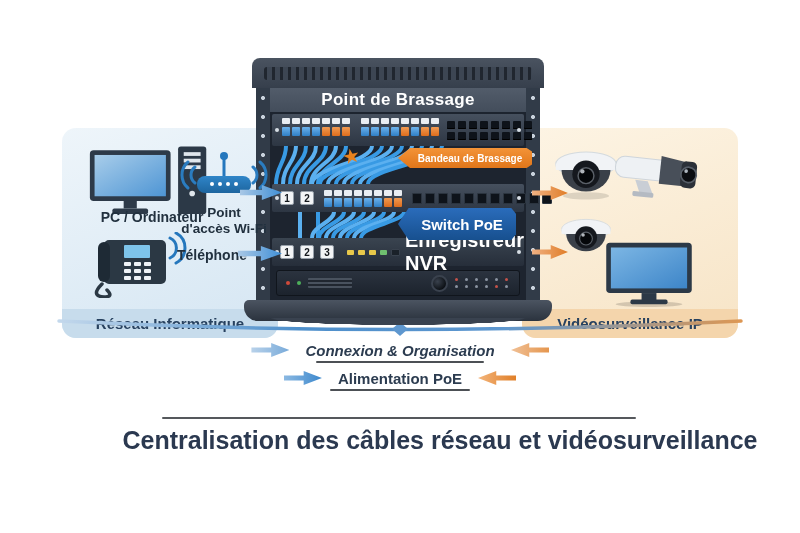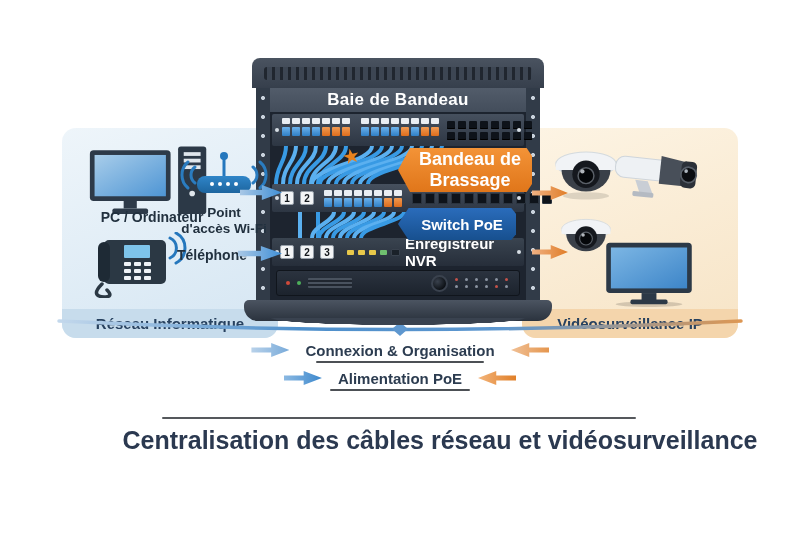--- a/index.html
+++ b/index.html
@@ -47,41 +47,41 @@
   .kcolrow{display:flex;gap:2px;margin-left:4px;}
   .kcol{display:flex;flex-direction:column;gap:2px;align-items:center;}
   .darkrow{display:flex;gap:3px;margin-left:4px;}
   .cd2{width:10px;height:11px;background:#0e131a;border:1px solid #2b343f;border-radius:1px;box-sizing:border-box;}
   .zone-svg{position:absolute;left:2px;}
   .nvr{top:150px;height:28px;display:flex;gap:5px;align-items:center;padding:0 8px;box-sizing:border-box;
     background:linear-gradient(#3a4450,#262e3a);}
   .ledrow{display:flex;gap:4px;margin-left:8px;align-items:center;}
   .led{width:7px;height:5px;border-radius:1px;}
   .led-y{background:#e8c84a;} .led-g{background:#6fbf6f;} .led-d{background:#1a2129;border:1px solid #39424e;}
-  .nvr-text{margin-left:auto;margin-right:24px;color:#fff;font-weight:bold;font-size:15px;}
+  .nvr-text{margin-left:auto;margin-right:24px;color:#fff;font-weight:bold;font-size:20px;}
   .device{position:absolute;top:182px;left:6px;right:6px;height:26px;border-radius:3px;border:1px solid #10151c;
     background:linear-gradient(#2b333f,#1c232d);display:flex;align-items:center;gap:7px;padding:0 9px;box-sizing:border-box;}
   .d-led{width:4px;height:4px;border-radius:50%;}
   .d-red{background:#d04a3a;} .d-green{background:#4db05a;}
   .d-vent{width:44px;height:10px;border-radius:1px;background:repeating-linear-gradient(180deg,#49525e 0 2px,#20262f 2px 4px);}
   .d-sp{flex:1;}
   .d-knob{width:17px;height:17px;border-radius:50%;border:2px solid #3a424e;box-sizing:border-box;
     background:radial-gradient(circle at 35% 35%,#39414d,#0c1015 72%);}
   .d-grid{display:grid;grid-template-columns:repeat(6,5px);grid-auto-rows:4px;gap:3px 5px;}
   .dot{width:3px;height:3px;border-radius:50%;background:#8a93a0;}
   .dot-r{background:#c4524a;}
   .rack-base{position:absolute;left:244px;top:300px;width:308px;height:21px;z-index:3;
     background:linear-gradient(#4b5461,#2b333e);border-radius:5px 5px 14px 14px;}
   .base-lip{position:absolute;left:252px;top:318px;width:292px;height:8px;z-index:3;border-radius:0 0 50% 50%;
     background:radial-gradient(ellipse at 50% 0,#39424f 60%,transparent 62%);}
   
   .flag{position:absolute;z-index:5;display:flex;align-items:center;justify-content:center;
     color:#fff;font-weight:bold;padding-left:10px;box-sizing:border-box;
     clip-path:polygon(0 50%,9% 0,96% 0,100% 18%,100% 82%,96% 100%,9% 100%);}
-  .flag-orange{left:398px;top:148px;width:134px;height:44px;font-size:18px;background:linear-gradient(#f39337,#e0761a);text-align:center;}
+  .flag-orange{left:398px;top:148px;width:134px;height:20px;font-size:10px;background:linear-gradient(#f39337,#e0761a);text-align:center;}
   .flag-blue{left:398px;top:208px;width:118px;height:32px;font-size:15px;background:linear-gradient(#2a6cbb,#17508f);}
   .star{position:absolute;left:342px;top:144px;z-index:5;color:#e8821e;font-size:20px;transform:rotate(-12deg);}
   
   .arr{position:absolute;z-index:6;clip-path:polygon(0 32%,52% 32%,52% 0,100% 50%,52% 100%,52% 68%,0 68%);}
   .a-blue{background:linear-gradient(90deg,#a9c8e6,#3f8fd6);}
   .a-orange{background:linear-gradient(90deg,#f0b183,#e07d27);}
   .flow-row{position:absolute;left:0;width:100%;height:20px;display:flex;align-items:center;justify-content:center;gap:16px;z-index:2;}
   .flow-label{font-weight:bold;font-size:15px;color:#2c3c50;}
   .fa{width:38px;height:14px;clip-path:polygon(0 32%,52% 32%,52% 0,100% 50%,52% 100%,52% 68%,0 68%);}
   .fa-b1{background:linear-gradient(90deg,#b9d2ea,#79abda);}
@@ -122,21 +122,21 @@
     <path d="M345,11 L353,18 L345,25 L337,18 Z" fill="#5e97cf"></path>
   </svg>
 
   <div class="rack-cap">
     <div class="cap-vent"></div>
   </div>
   <div class="rack-body">
     <div class="rail rail-l"></div>
     <div class="rail rail-r"></div>
     <div class="rack-inner">
-      <div class="r-title">Baie de Bandeau</div>
+      <div class="r-title">Point de Brassage</div>
 
       <div class="rpanel panel1">
         <div class="p1-left">
           <div class="prow">
               <span class="cw"></span>
               <span class="cw"></span>
               <span class="cw"></span>
               <span class="cw"></span>
               <span class="cw"></span>
               <span class="cw"></span>
@@ -429,21 +429,21 @@
     <rect x="9" y="7" width="82" height="44" fill="url(#scr2)"></rect>
     <rect x="42" y="56" width="16" height="8" fill="#2c3947"></rect>
     <rect x="30" y="63" width="40" height="5" rx="2" fill="#2c3947"></rect>
   </svg>
 
   <div class="arr a-blue" style="left:240px;top:185px;width:42px;height:15px;"></div>
   <div class="arr a-blue" style="left:238px;top:246px;width:44px;height:15px;"></div>
   <div class="arr a-orange" style="left:532px;top:186px;width:36px;height:14px;"></div>
   <div class="arr a-orange" style="left:532px;top:245px;width:36px;height:14px;"></div>
 
-  <div class="flow-row" style="top:340px;">
+  <div class="flow-row" style="top:340px;font-style:italic;">
     <span class="fa fa-b1"></span>
     <span class="flow-label">Connexion &amp; Organisation</span>
     <span class="fa fa-o1"></span>
   </div>
   <div class="uline u1"></div>
   <div class="flow-row" style="top:368px;">
     <span class="fa fa-b2"></span>
     <span class="flow-label">Alimentation PoE</span>
     <span class="fa fa-o2"></span>
   </div>

